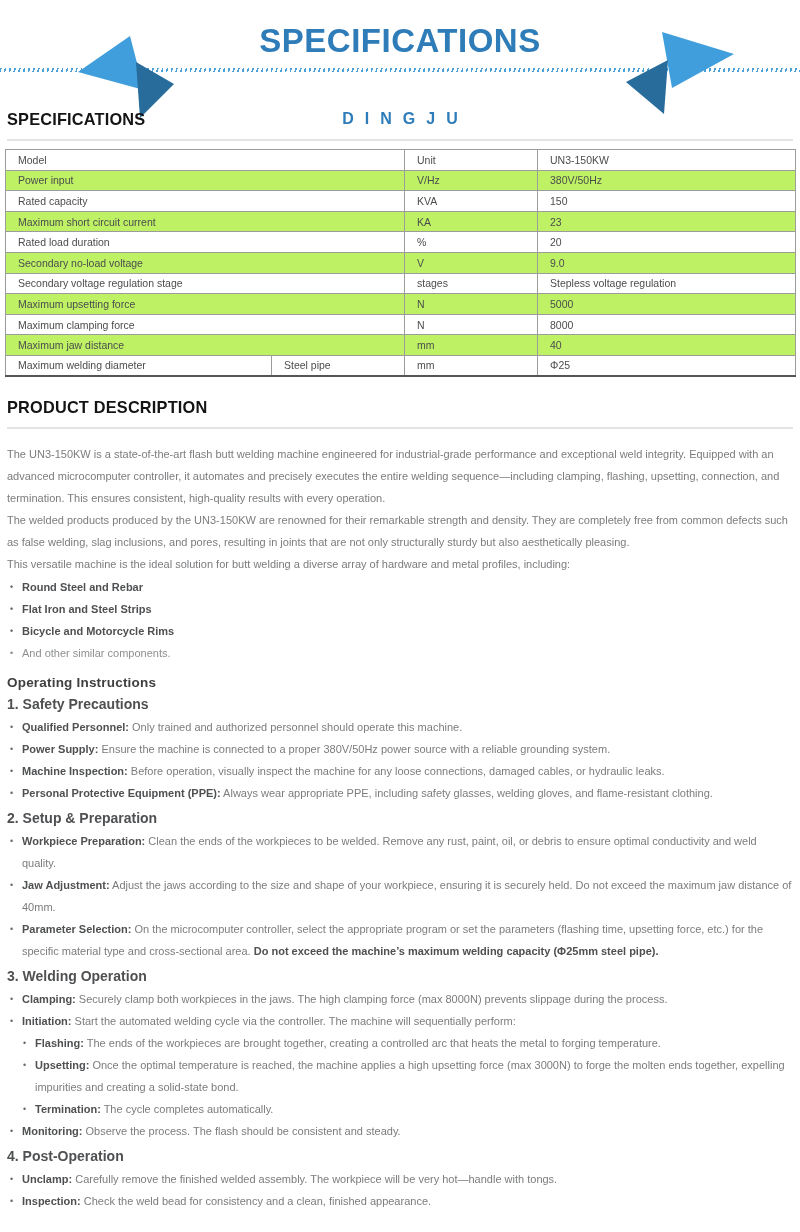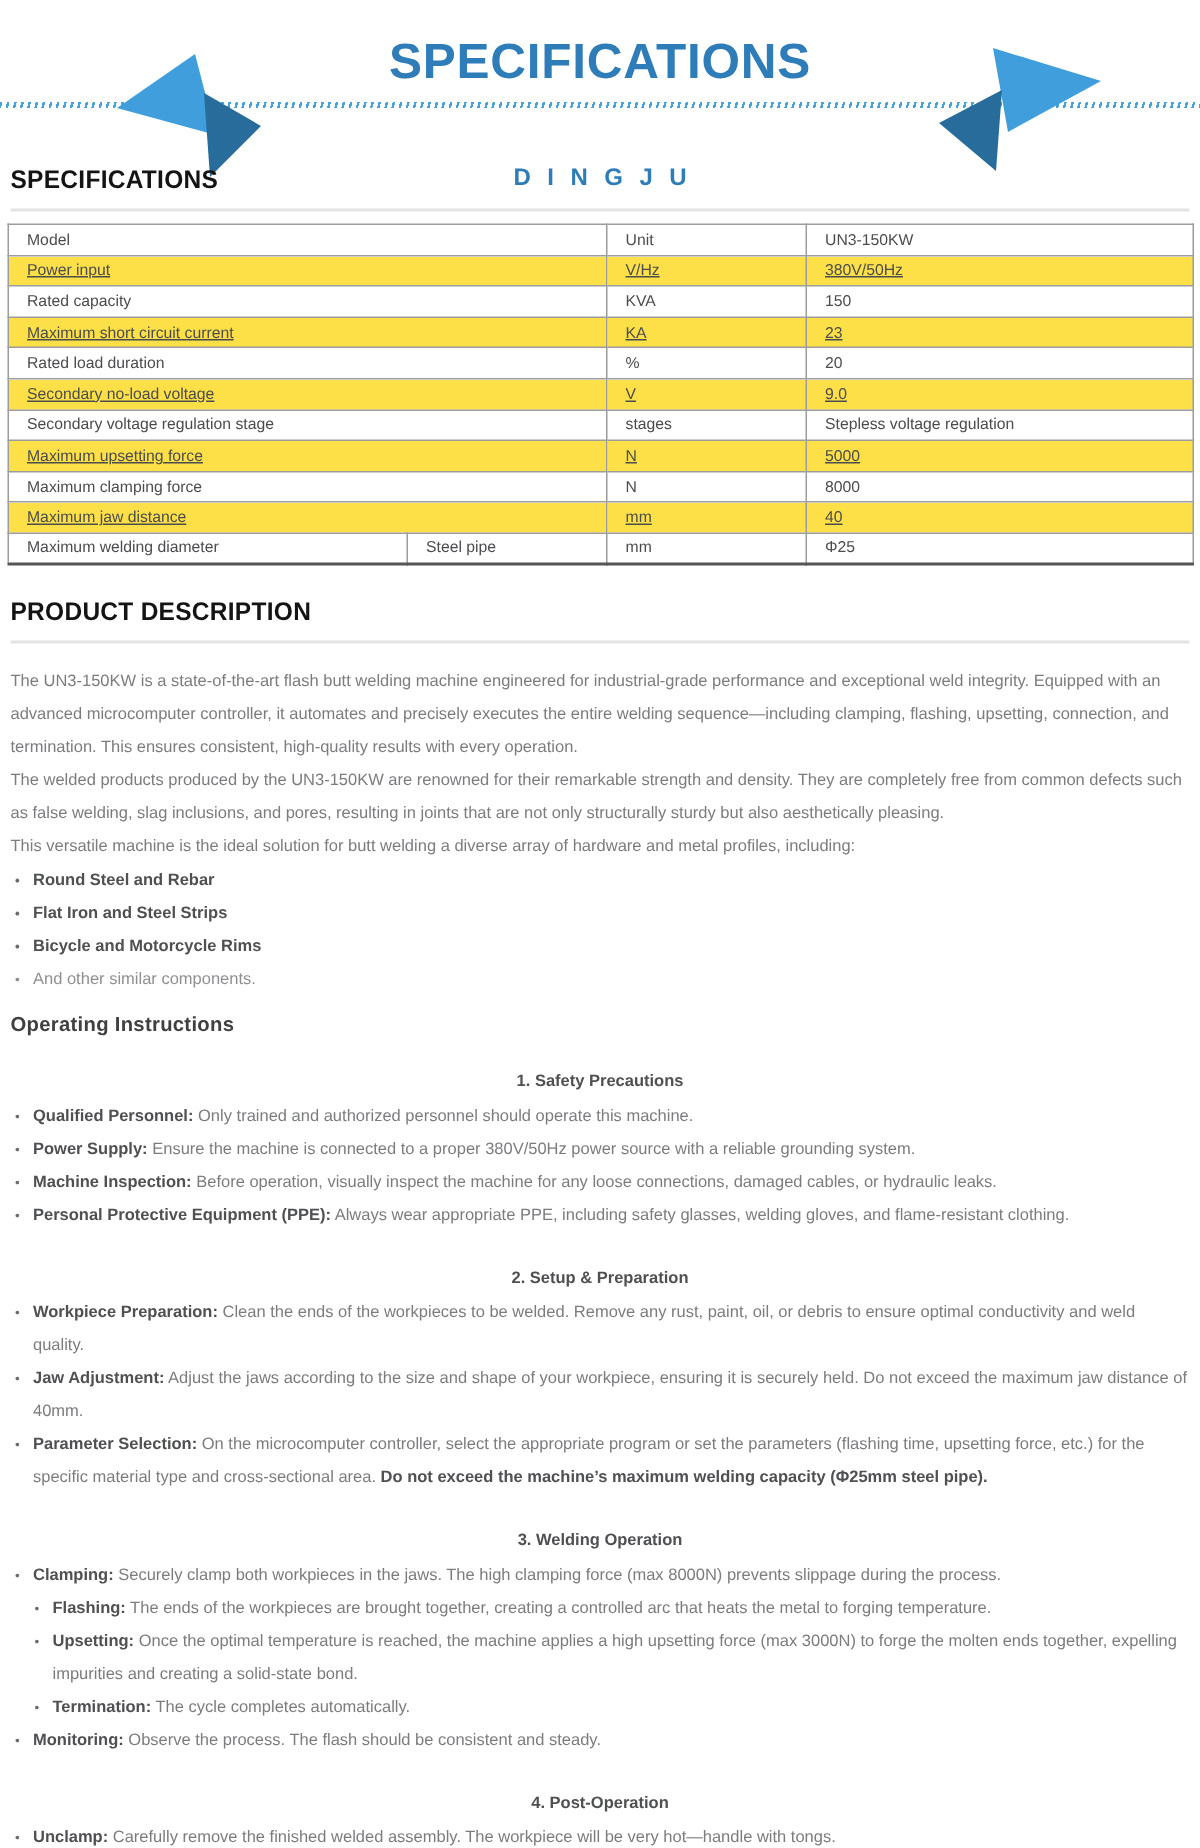--- a/index.html
+++ b/index.html
@@ -35,35 +35,35 @@
   
   table.spec {
     width:790px; margin:8px 0 0 -2px; border-collapse:collapse; table-layout:fixed;
     font-size:10.5px; color:#4b4c4e;
     border:1px solid #7a7a7a; border-bottom:2px solid #555;
   }
   table.spec td {
     border:1px solid #9c9c9c; height:20.6px; padding:0 4px 0 12px;
     white-space:nowrap; overflow:hidden;
   }
-  table.spec tr.alt td { background:#fde047;text-decoration:underline; }
+  table.spec tr.alt td { background:#bef264; }
   
   .desc-head { margin-top:21px; }
   .body-copy { margin-top:14px; font-size:11px; line-height:22px; color:#7b7c7e; }
   .body-copy p { margin:0; }
   ul.plain { list-style:none; margin-top:1px; }
   ul.plain li { position:relative; padding-left:15px; line-height:22px; font-size:11px; }
   ul.plain li::before {
     content:"•"; position:absolute; left:3px; top:0; font-size:9px; line-height:22px; color:#8a8b8d;
   }
   ul.plain li.b { font-weight:700; color:#4f5052; }
   ul.plain li.b::before { color:#6a6b6d; }
   ul.plain li.lt { color:#8e8f91; }
   h3.op-head { margin-top:11px; font-size:13.5px; font-weight:700; color:#404040; letter-spacing:0.2px; }
-  .op-sec-title { margin-top:19px; font-size:11px; font-weight:700; color:#4f5052; line-height:24px;text-align:center; }
+  .op-sec-title { margin-top:2px; font-size:14px; font-weight:700; color:#4f5052; line-height:24px; }
   ul.op { list-style:none; }
   ul.op li { position:relative; padding-left:15px; line-height:22px; font-size:11px; color:#7b7c7e; }
   ul.op li::before {
     content:"•"; position:absolute; left:3px; top:0; font-size:9px; line-height:22px; color:#6a6b6d;
   }
   ul.op li.nested { margin-left:13px; }
   ul.op .lbl { font-weight:700; color:#4f5052; }
   ul.op .bold-tail { font-weight:700; color:#4f5052; }
 </style>
 </head>
@@ -179,20 +179,21 @@
       </ul>
       <div class="op-sec-title">2. Setup &amp; Preparation</div>
       <ul class="op">
         <li><span class="lbl">Workpiece Preparation:</span><span> Clean the ends of the workpieces to be welded. Remove any rust, paint, oil, or debris to ensure optimal conductivity and weld quality.</span></li>
         <li><span class="lbl">Jaw Adjustment:</span><span> Adjust the jaws according to the size and shape of your workpiece, ensuring it is securely held. Do not exceed the maximum jaw distance of 40mm.</span></li>
         <li><span class="lbl">Parameter Selection:</span><span> On the microcomputer controller, select the appropriate program or set the parameters (flashing time, upsetting force, etc.) for the specific material type and cross-sectional area. </span><span class="bold-tail">Do not exceed the machine’s maximum welding capacity (Φ25mm steel pipe).</span></li>
       </ul>
       <div class="op-sec-title">3. Welding Operation</div>
       <ul class="op">
         <li><span class="lbl">Clamping:</span><span> Securely clamp both workpieces in the jaws. The high clamping force (max 8000N) prevents slippage during the process.</span></li>
+        <li><span class="lbl">Initiation:</span><span> Start the automated welding cycle via the controller. The machine will sequentially perform:</span></li>
         <li class="nested"><span class="lbl">Flashing:</span><span> The ends of the workpieces are brought together, creating a controlled arc that heats the metal to forging temperature.</span></li>
         <li class="nested"><span class="lbl">Upsetting:</span><span> Once the optimal temperature is reached, the machine applies a high upsetting force (max 3000N) to forge the molten ends together, expelling impurities and creating a solid-state bond.</span></li>
         <li class="nested"><span class="lbl">Termination:</span><span> The cycle completes automatically.</span></li>
         <li><span class="lbl">Monitoring:</span><span> Observe the process. The flash should be consistent and steady.</span></li>
       </ul>
       <div class="op-sec-title">4. Post-Operation</div>
       <ul class="op">
         <li><span class="lbl">Unclamp:</span><span> Carefully remove the finished welded assembly. The workpiece will be very hot—handle with tongs.</span></li>
         <li><span class="lbl">Inspection:</span><span> Check the weld bead for consistency and a clean, finished appearance.</span></li>
       </ul>

